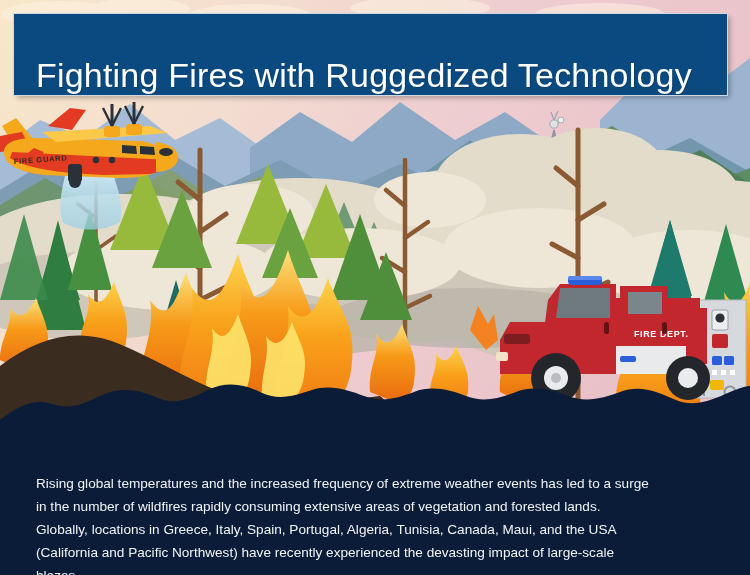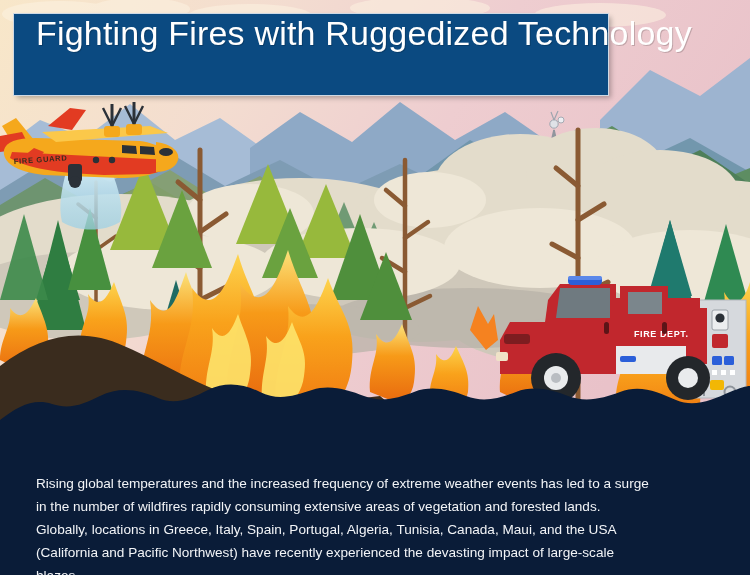--- a/index.html
+++ b/index.html
@@ -5,24 +5,24 @@
   html,body{margin:0;padding:0;background:#fff;}
   body{font-family:"Liberation Sans", sans-serif;}
   #page{position:relative;width:750px;height:575px;overflow:hidden;background:#0a1c38;}
 
   
   #illustration{position:absolute;left:0;top:0;width:750px;height:430px;overflow:hidden;}
   #illustration svg{display:block;width:750px;height:430px;}
 
   
   #title-banner{
-    position:absolute;left:14px;top:14px;width:594px;height:81px;
+    position:absolute;left:14px;top:14px;width:713px;height:81px;
     background:#0b4a81;
     box-shadow:0 0 0 1px #cfd9e4, 3px 3px 5px rgba(0,0,0,.28);
-    display:flex;align-items:flex-start;
+    display:flex;align-items:flex-end;
   }
   #title-text{
     color:#ffffff;font-size:34px;font-weight:400;letter-spacing:.2px;
     padding-left:22px;white-space:nowrap;
     font-family:"Liberation Sans", sans-serif;
     text-shadow:1px 1px 0 rgba(0,0,0,.18);
   }
 
   
   #body-panel{

